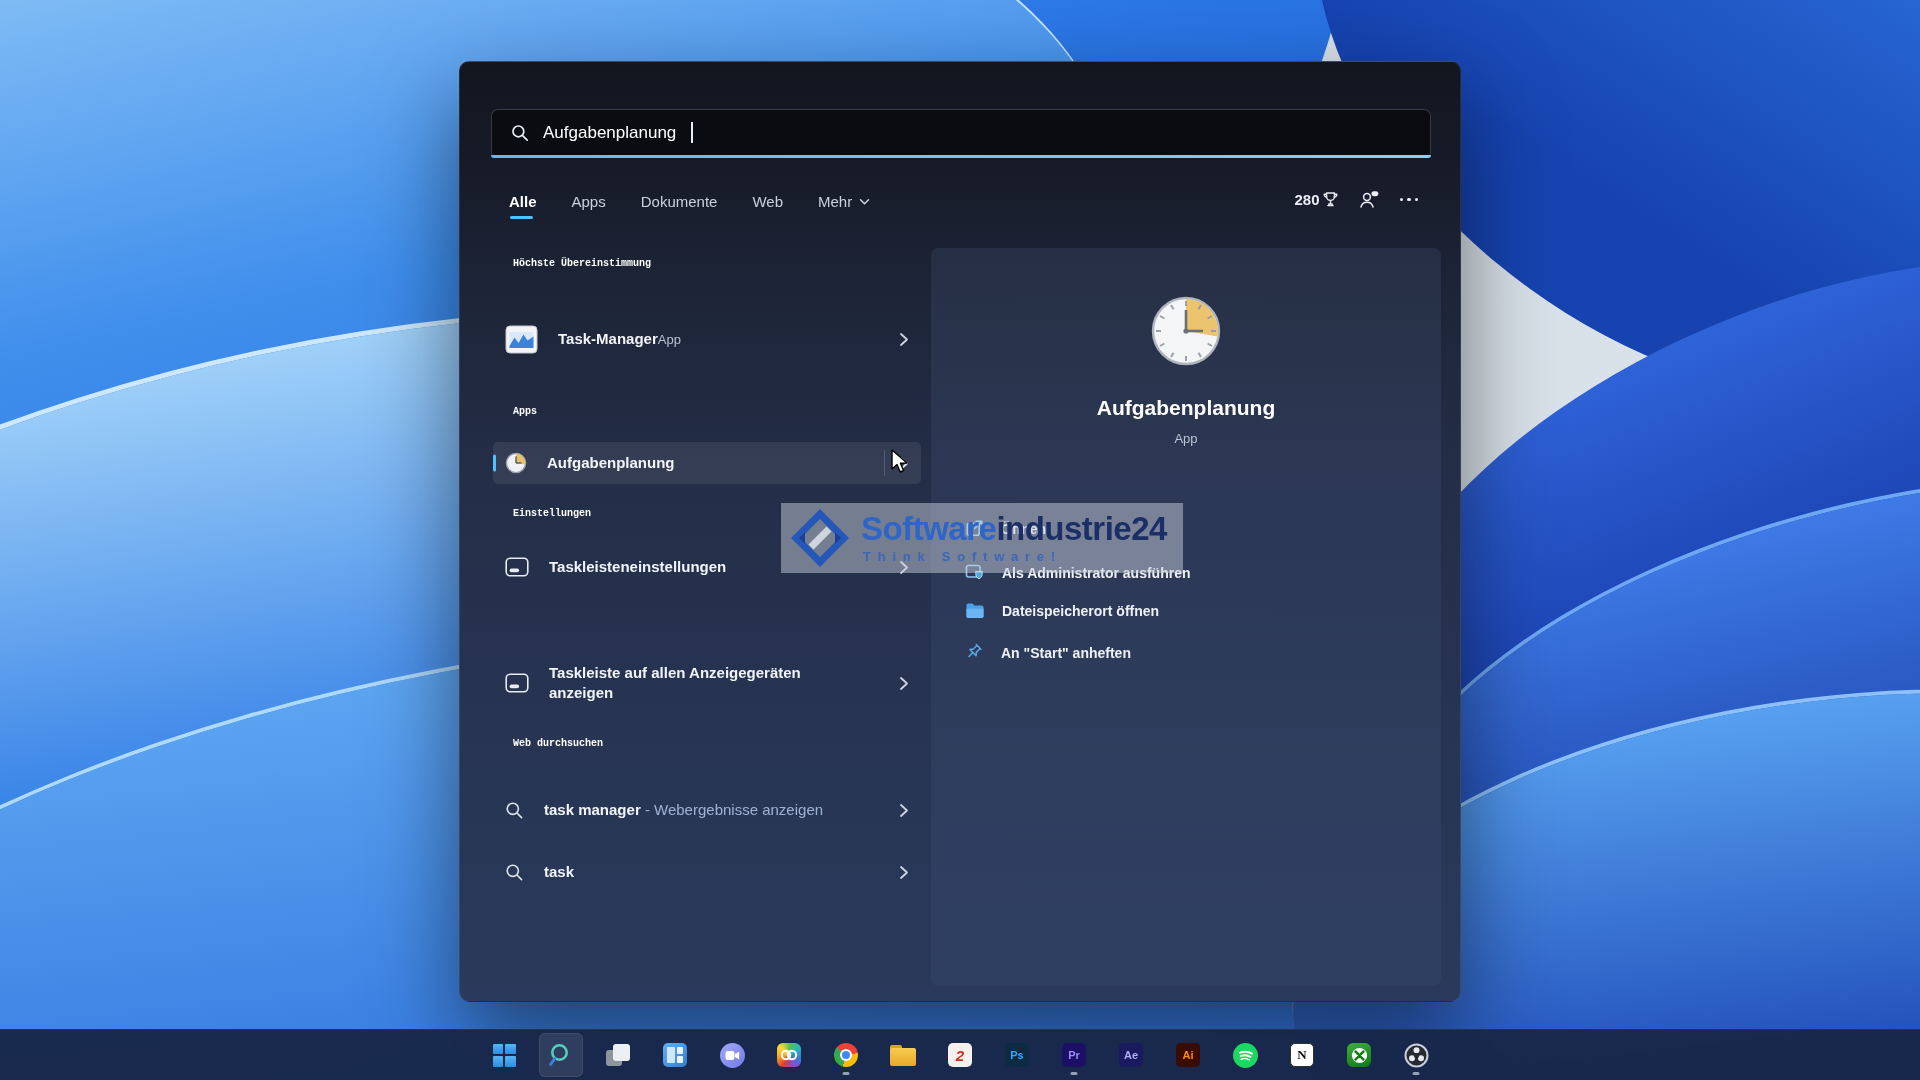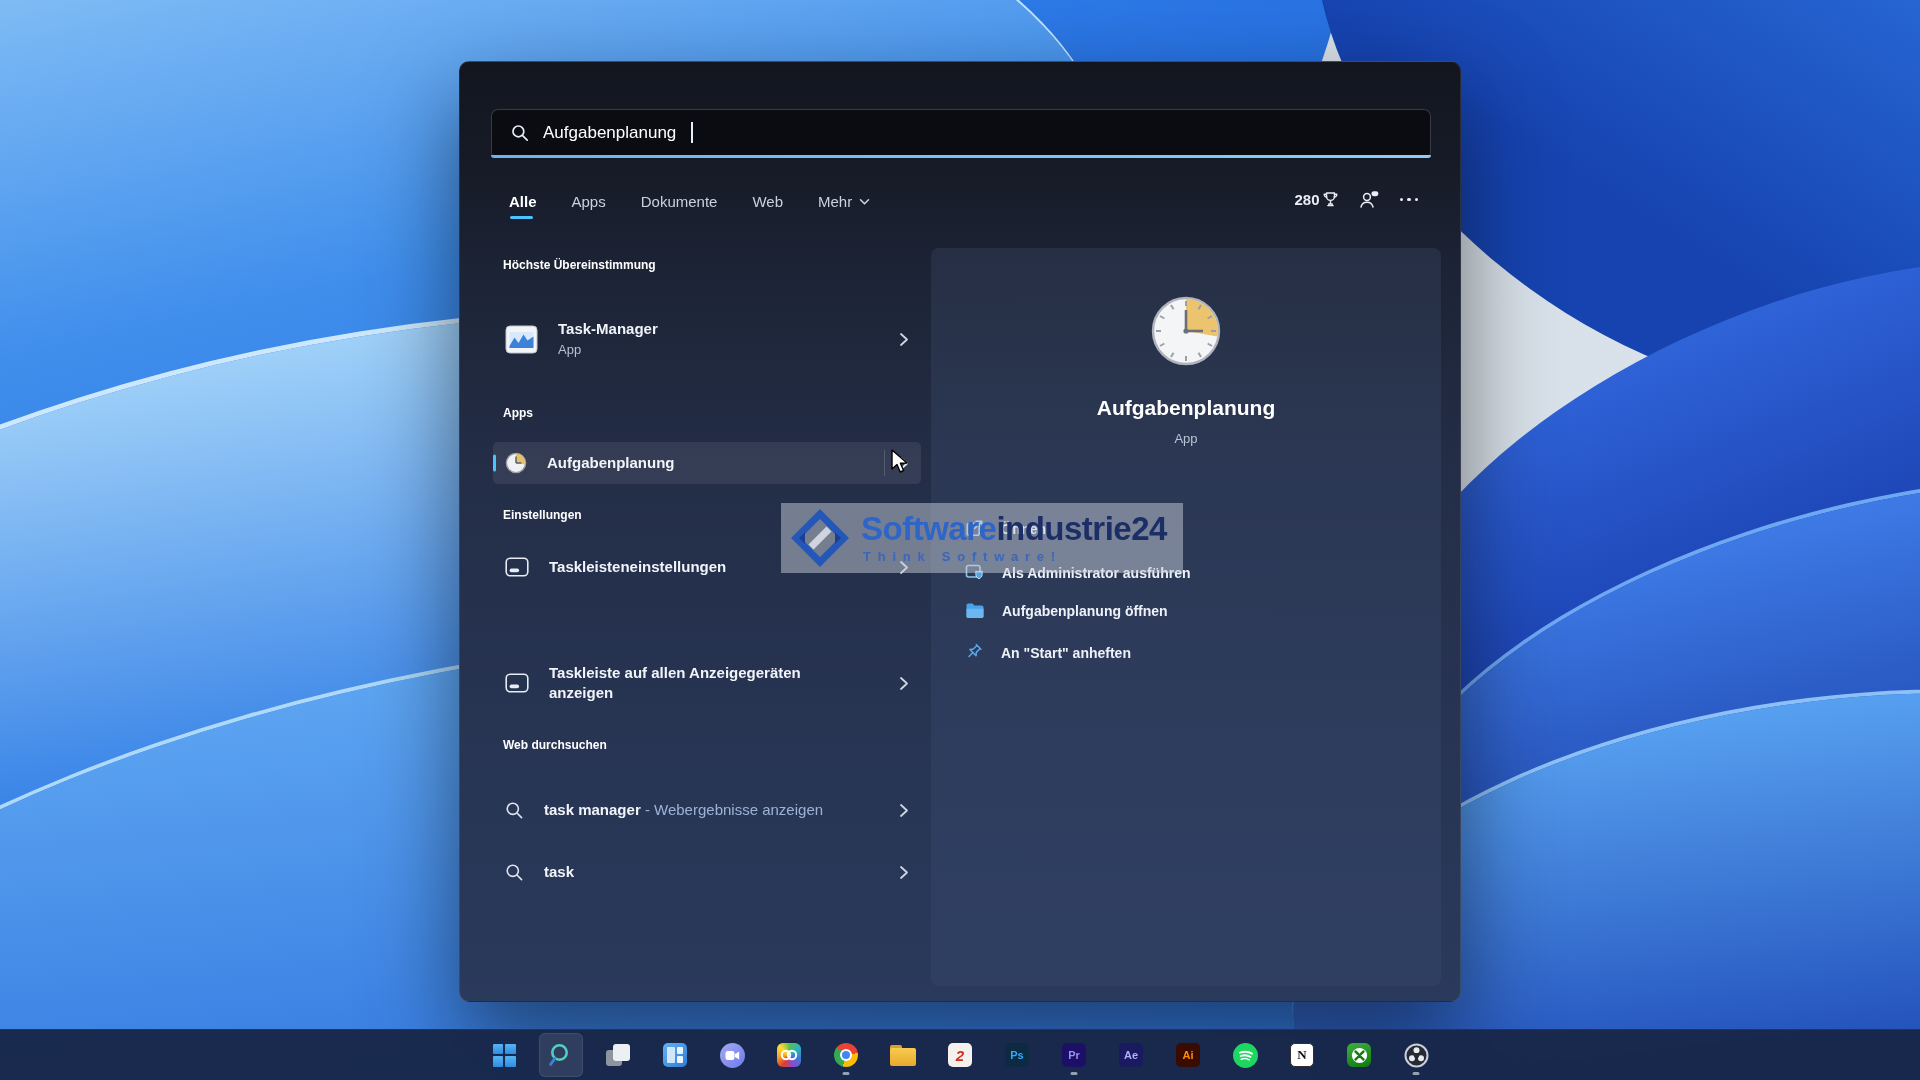--- a/index.html
+++ b/index.html
@@ -47,29 +47,29 @@
   .tab.active { color:#ffffff; font-weight:700; position:relative; }
   .tab.active::after { content:""; position:absolute; left:1px; bottom:-9px; width:23px; height:3px;
     border-radius:2px; background:#4cc2ff; }
 
   .topicons { position:absolute; right:42px; top:128px; display:flex; align-items:center; gap:20px;
     color:#e9edf4; font-size:15px; }
   .rewards { display:flex; align-items:center; gap:2px; font-weight:600; }
   .dots3 { display:flex; gap:4px; }
   .dots3 span { width:3.5px; height:3.5px; border-radius:50%; background:#e9edf4; }
 
-  .sechead { position:absolute; left:43px; color:#ffffff; font-size:12px; font-weight:700; }
+  .sechead { position:absolute; left:53px; color:#ffffff; font-size:10px; font-weight:700;font-family:Liberation Mono, monospace; }
 
   .row { position:absolute; left:33px; width:428px; display:flex; align-items:center;
     padding:0 12px; border-radius:5px; color:#f1f4f9; font-size:15px; }
   .row .ricon { flex:0 0 auto; display:flex; align-items:center; justify-content:center; margin-right:20px; }
   .rlabel { font-weight:600; }
   .rsub { font-weight:400; font-size:13px; color:#b6c1d2; margin-top:2px; }
   .rsuffix { color:#9db3d6; font-weight:400; }
-  .rtext { display:flex; flex-direction:column; line-height:1.35; max-width:305px; }
+  .rtext { display:flex; line-height:1.35; max-width:305px; }
   .chev { margin-left:auto; flex:0 0 auto; }
   .row.sel { background:rgba(255,255,255,0.08); }
   .row.sel .accent { position:absolute; left:0; top:50%; transform:translateY(-50%);
     width:3px; height:17px; border-radius:2px; background:#4cc2ff; }
   .row.sel .vsep { margin-left:auto; width:1px; height:26px; background:rgba(255,255,255,0.16); }
   .row.sel .chev { margin-left:14px; }
 
   
   .preview { position:absolute; left:471px; top:186px; width:510px; height:738px; border-radius:8px;
     background:linear-gradient(180deg,rgba(130,160,215,0.10),rgba(110,140,200,0.07)); }
@@ -352,21 +352,21 @@
           <rect x="1.5" y="2.5" width="13.5" height="11.5" rx="2" stroke="#8fc7f0" stroke-width="1.6"></rect>
           <path d="M14 8.6 c2 0 3.2-.7 3.2-.7 v3.4 c0 2.4-1.7 3.9-3.2 4.4 -1.5-.5-3.2-2-3.2-4.4 V7.9 c0 0 1.2.7 3.2.7 Z" fill="#4aa6e8" stroke="#dff0ff" stroke-width="0.8"></path>
         </svg>
         <span>Als Administrator ausführen</span>
       </div>
       <div class="action" style="top:342px;">
         <svg width="20" height="17" viewBox="0 0 20 17">
           <path d="M1.5 3.4 c0-1 .7-1.8 1.8-1.8 h4.2 l1.9 2 h7.3 c1 0 1.8.8 1.8 1.8 v8.8 c0 1-.8 1.8-1.8 1.8 H3.3 c-1.1 0-1.8-.8-1.8-1.8 Z" fill="#4aa3e8"></path>
           <path d="M1.5 6.8 h17 v7.4 c0 1-.8 1.8-1.8 1.8 H3.3 c-1.1 0-1.8-.8-1.8-1.8 Z" fill="#6cb7f2"></path>
         </svg>
-        <span>Aufgabenplanung öffnen</span>
+        <span>Dateispeicherort öffnen</span>
       </div>
       <div class="action" style="top:384px;">
         <svg width="19" height="19" viewBox="0 0 19 19" fill="none" stroke="#58a8e8" stroke-width="1.5" stroke-linecap="round" stroke-linejoin="round">
           <g transform="rotate(45 9.5 8)">
             <path d="M6.2 2.2 h6.6 M7.3 2.2 v5.2 c0 1.2-2.1 1.6-2.1 2.8 h8.6 c0-1.2-2.1-1.6-2.1-2.8 V2.2"></path>
             <line x1="9.5" y1="10.2" x2="9.5" y2="15.8"></line>
           </g>
         </svg>
         <span>An "Start" anheften</span>
       </div>

